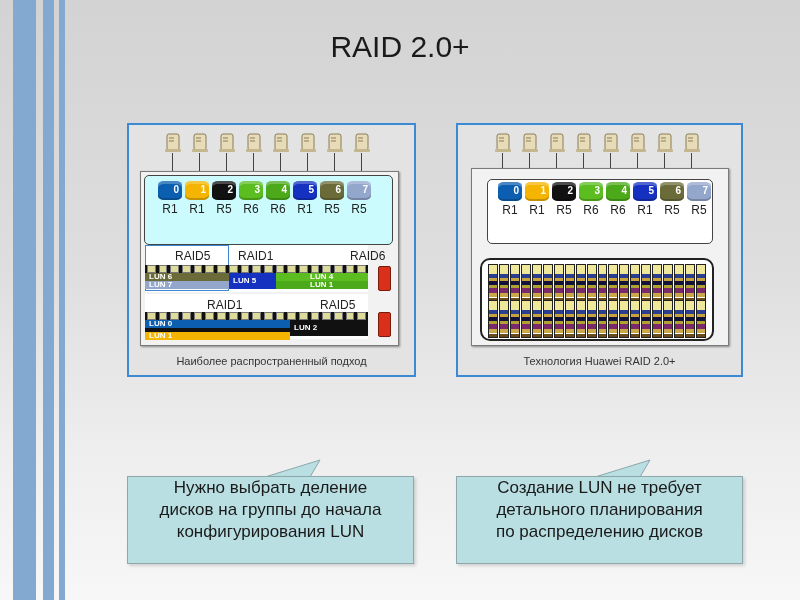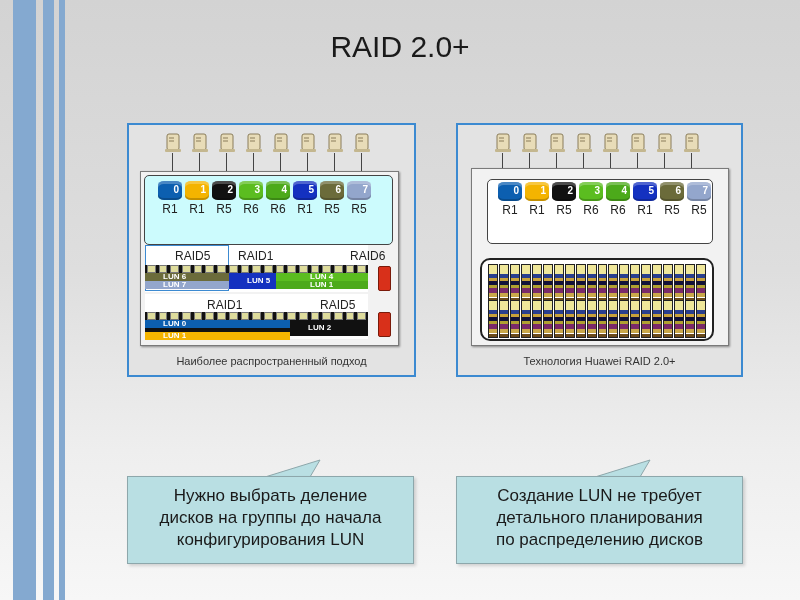--- a/index.html
+++ b/index.html
@@ -16,26 +16,26 @@
   .server{position:absolute;width:17px;height:20px;}
   .wire{position:absolute;width:1px;background:#444;}
   .pool{position:absolute;border:1px solid #444;border-radius:5px;}
   .disk{position:absolute;width:24px;height:19px;border-radius:6px/4px;box-shadow:inset 0 3px 0 rgba(255,255,255,.25),inset 0 -2px 0 rgba(0,0,0,.2);}
   .disk span{position:absolute;right:3px;top:3px;font-size:10px;font-weight:bold;color:#fff;}
   .rlabel{position:absolute;font-size:12px;color:#222;width:24px;text-align:center;}
   .raidname{position:absolute;font-size:12px;color:#222;}
   .strip{position:absolute;height:24px;background:#111;}
   .cells{position:absolute;left:0;right:0;top:0;height:8px;display:flex;gap:3px;padding:0 2px;box-sizing:border-box;}
   .cells i{flex:1;background:#dedc9c;border:1px solid #777;}
-  .lun{position:absolute;font-size:8px;font-weight:bold;color:#fff;padding-left:18px;box-sizing:border-box;line-height:7px;}
+  .lun{position:absolute;font-size:8px;font-weight:bold;color:#fff;padding-left:4px;box-sizing:border-box;line-height:7px;}
   .spare{position:absolute;width:11px;height:23px;background:#d8301a;border:1px solid #7a1a0a;border-radius:2px;}
   .drives{position:absolute;border:2px solid #222;border-radius:10px;background:#fff;}
   .drow{position:absolute;left:6px;right:6px;height:38px;display:flex;gap:1px;}
   .drive{flex:1;background:linear-gradient(180deg,#efe79a 0 25%,#2a3f8f 25% 35%,#c8a23a 35% 45%,#12123a 45% 55%,#b0a130 55% 65%,#7a2a6a 65% 78%,#c9a84a 78% 88%,#fff 88% 92%,#6b4b1b 92%);border:1px solid #222;}
-  .callout{position:absolute;top:476px;height:88px;background:#b9dfe3;border:1px solid #8da7ab;box-shadow:2px 2px 3px rgba(0,0,0,.15);font-size:17px;color:#1a1a1a;text-align:center;line-height:22px;padding-top:8px;box-sizing:border-box;}
+  .callout{position:absolute;top:476px;height:88px;background:#b9dfe3;border:1px solid #8da7ab;box-shadow:2px 2px 3px rgba(0,0,0,.15);font-size:17px;color:#1a1a1a;text-align:center;line-height:22px;box-sizing:border-box;}
   .tail{position:absolute;top:455px;}
 </style>
 </head>
 <body>
 
 <div class="stripe" style="left:13px;width:23px;"></div>
 <div class="stripe" style="left:43px;width:11px;"></div>
 <div class="stripe" style="left:59px;width:6px;"></div>
 
 <div class="title">RAID 2.0+</div>

